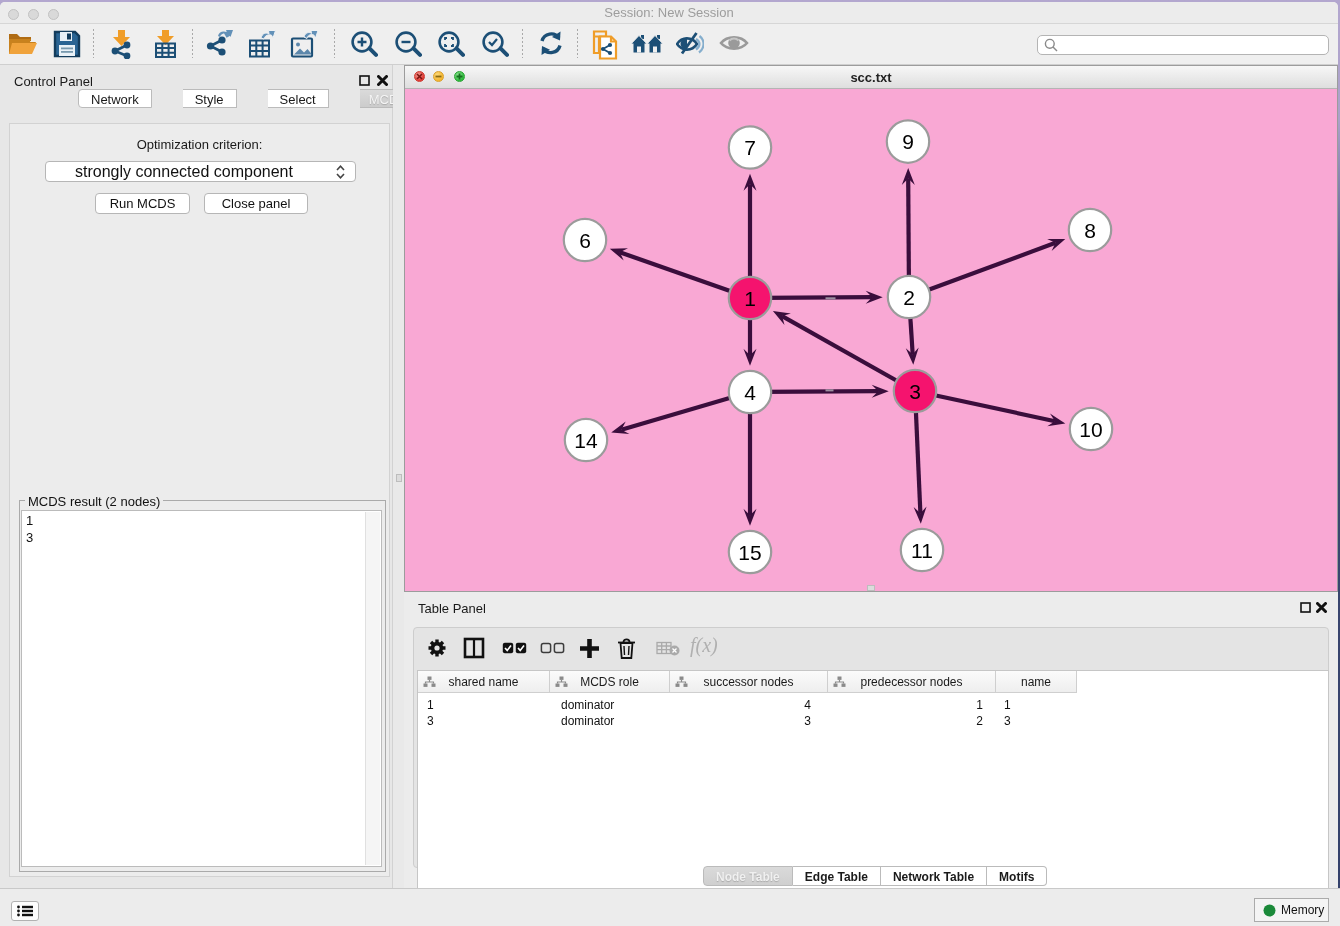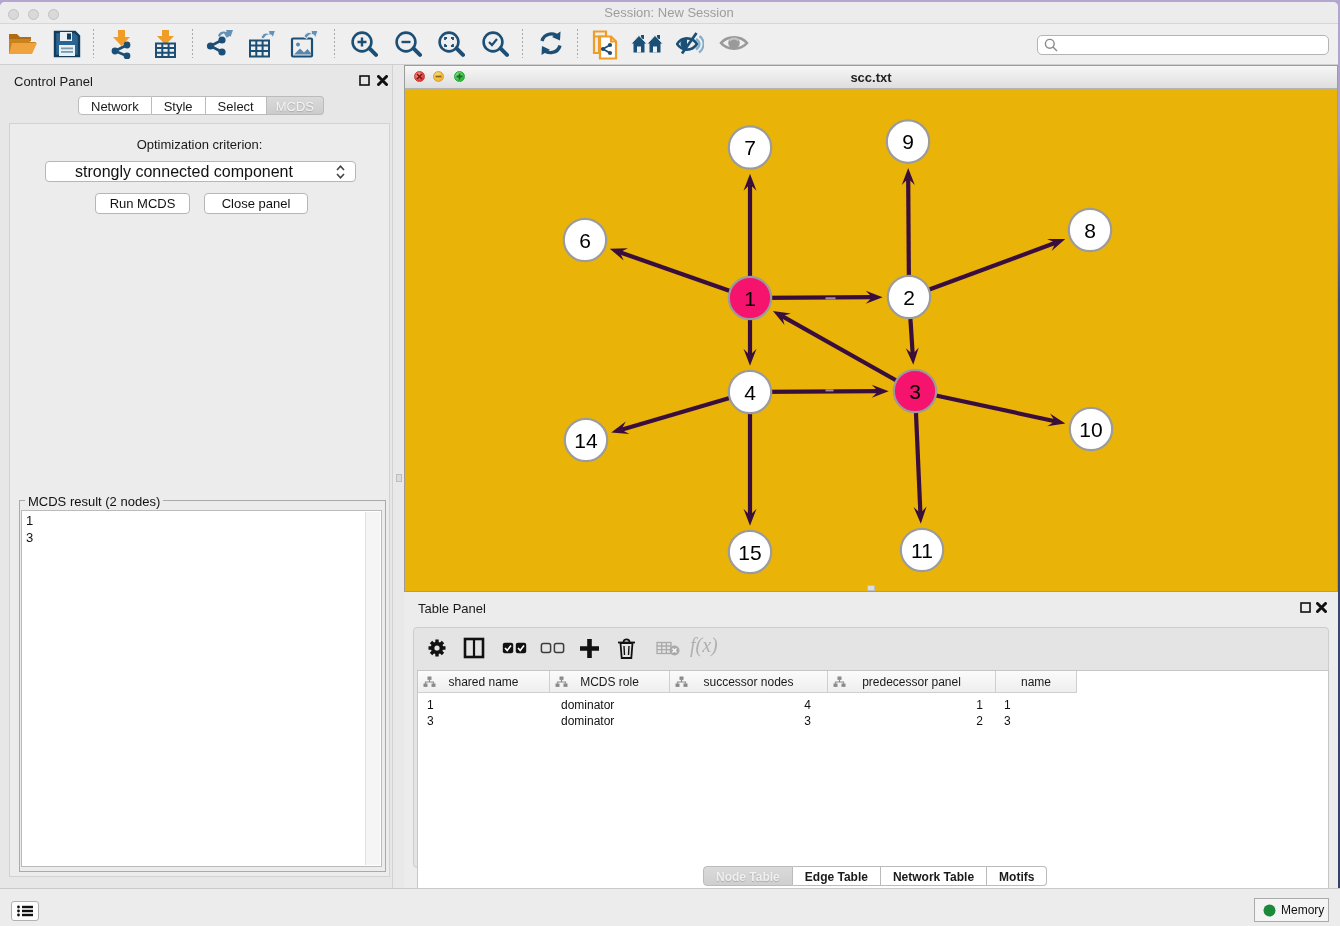--- a/index.html
+++ b/index.html
@@ -43,21 +43,21 @@
   #fset{position:absolute;left:9px;top:376px;width:365px;height:370px;border:1px solid #aaa;}
   #fsetlegend{position:absolute;left:15px;top:370px;font-size:13px;color:#111;background:#ececec;padding:0 3px;}
   #resultbox{position:absolute;left:11px;top:386px;width:359px;height:355px;background:#fff;
              border:1px solid #bbb;font-size:13px;color:#111;line-height:17px;}
   #resultbox .txt{position:absolute;left:4px;top:1px;}
   #rscroll{position:absolute;right:1px;top:1px;width:14px;height:353px;background:#f5f5f5;border-left:1px solid #e0e0e0;}
   
   #vsplit{position:absolute;left:393px;top:63px;width:11px;height:823px;background:#e9e9e9;}
   .handle{position:absolute;width:6px;height:8px;background:#dcdcdc;border:1px solid #bdbdbd;box-sizing:border-box;}
   
-  #netframe{position:absolute;left:404px;top:63px;width:934px;height:527px;background:#eab308;
+  #netframe{position:absolute;left:404px;top:63px;width:934px;height:527px;background:#f9a8d4;
             border:1px solid #9c9c9c;box-sizing:border-box;}
   #nettitle{position:absolute;left:0;top:0;width:100%;height:23px;
             background:linear-gradient(#f7f7f7,#dedede);border-bottom:1px solid #b4b4b4;box-sizing:border-box;}
   .fbtn{position:absolute;top:5px;width:11px;height:11px;border-radius:50%;box-sizing:border-box;}
   #nettitle .t{position:absolute;top:4px;left:0;width:100%;text-align:center;font-size:13px;color:#222;font-weight:bold;}
   
   #tpanel{position:absolute;left:404px;top:592px;width:934px;height:294px;background:#ececec;}
   #tpanel h3{margin:0;font-size:13px;font-weight:normal;color:#1a1a1a;position:absolute;left:14px;top:7px;}
   #ttool{position:absolute;left:9px;top:33px;width:916px;height:241px;background:#e4e4e4;
          border:1px solid #cdcdcd;border-radius:4px;box-sizing:border-box;}
@@ -208,21 +208,21 @@
     </div>
   </div>
   <div id="cpanel">
     <h3>Control Panel</h3>
     <svg class="paneico" style="left:359px;top:10px;" width="11" height="11" viewBox="0 0 11 11">
         <rect x="1" y="1" width="9" height="9" fill="none" stroke="#111" stroke-width="1.6"></rect>
       </svg>
     <svg class="paneico" style="left:377px;top:10px;" width="11" height="11" viewBox="0 0 11 11">
         <path d="M1.5 1.5 L9.5 9.5 M9.5 1.5 L1.5 9.5" stroke="#111" stroke-width="3" stroke-linecap="round"></path>
       </svg>
-    <div class="tabrow" style="left:78px;top:31px;">
+    <div class="tabrow" style="left:78px;top:24px;gap:31px;">
       <div class="tab first">Network</div>
         <div class="tab">Style</div>
         <div class="tab">Select</div>
         <div class="tab sel last" style="padding:0 9px;">MCDS</div>
     </div>
     <div id="mcdspanel">
       <div id="optlabel">Optimization criterion:</div>
       <div id="combo">strongly connected component
         <svg width="11" height="14" style="position:absolute;right:9px;top:3px;" viewBox="0 0 11 14">
           <path d="M2 5 L5.5 1.2 L9 5" fill="none" stroke="#444" stroke-width="1.6"></path>
@@ -370,21 +370,21 @@
         </g>
         <circle cx="18.5" cy="9.5" r="5" fill="#aaa"></circle>
         <path d="M16.5 7.5 l4 4 M20.5 7.5 l-4 4" stroke="#fff" stroke-width="1.3"></path>
       </svg>
       <div style="position:absolute;left:276px;top:6px;font-family:'Liberation Serif',serif;font-style:italic;font-size:20px;color:#b0b0b0;">f(x)</div>
     </div>
     <div id="ttable">
       <div class="thdr" style="left:0;width:132px;">shared name</div>
       <div class="thdr" style="left:132px;width:120px;">MCDS role</div>
       <div class="thdr" style="left:252px;width:158px;">successor nodes</div>
-      <div class="thdr" style="left:410px;width:168px;">predecessor panel</div>
+      <div class="thdr" style="left:410px;width:168px;">predecessor nodes</div>
       <div class="thdr" style="left:578px;width:81px;">name</div>
       <svg class="treei" style="position:absolute;left:5px;top:5px;" width="13" height="12" viewBox="0 0 13 12">
           <g fill="#8a8a8a">
             <rect x="4.5" y="0.5" width="4" height="3.4"></rect>
             <rect x="0.5" y="7.5" width="4" height="3.4"></rect>
             <rect x="8.5" y="7.5" width="4" height="3.4"></rect>
             <path d="M6.5 4 V6 M2.5 7.5 V6 H10.5 V7.5" stroke="#8a8a8a" fill="none" stroke-width="1.2"></path>
           </g>
         </svg>
       <svg class="treei" style="position:absolute;left:137px;top:5px;" width="13" height="12" viewBox="0 0 13 12">

